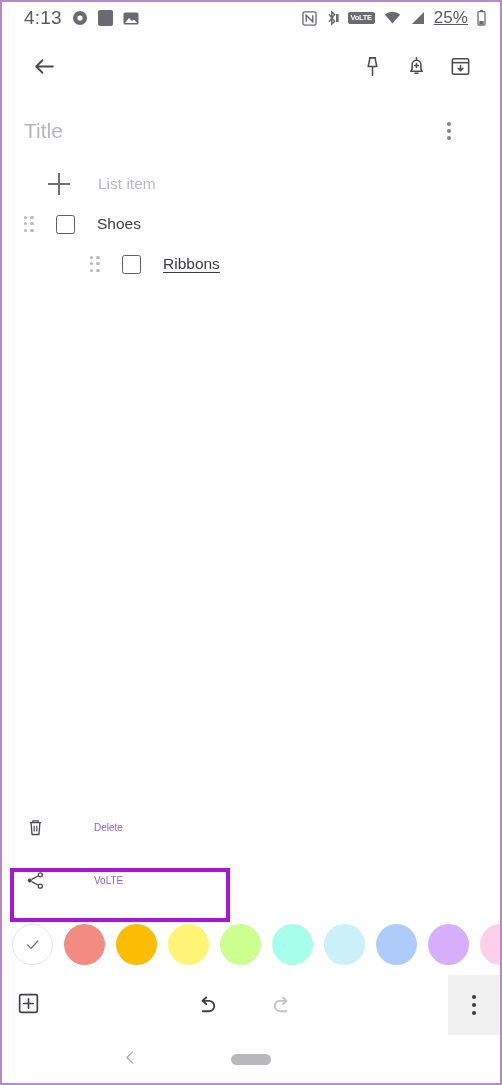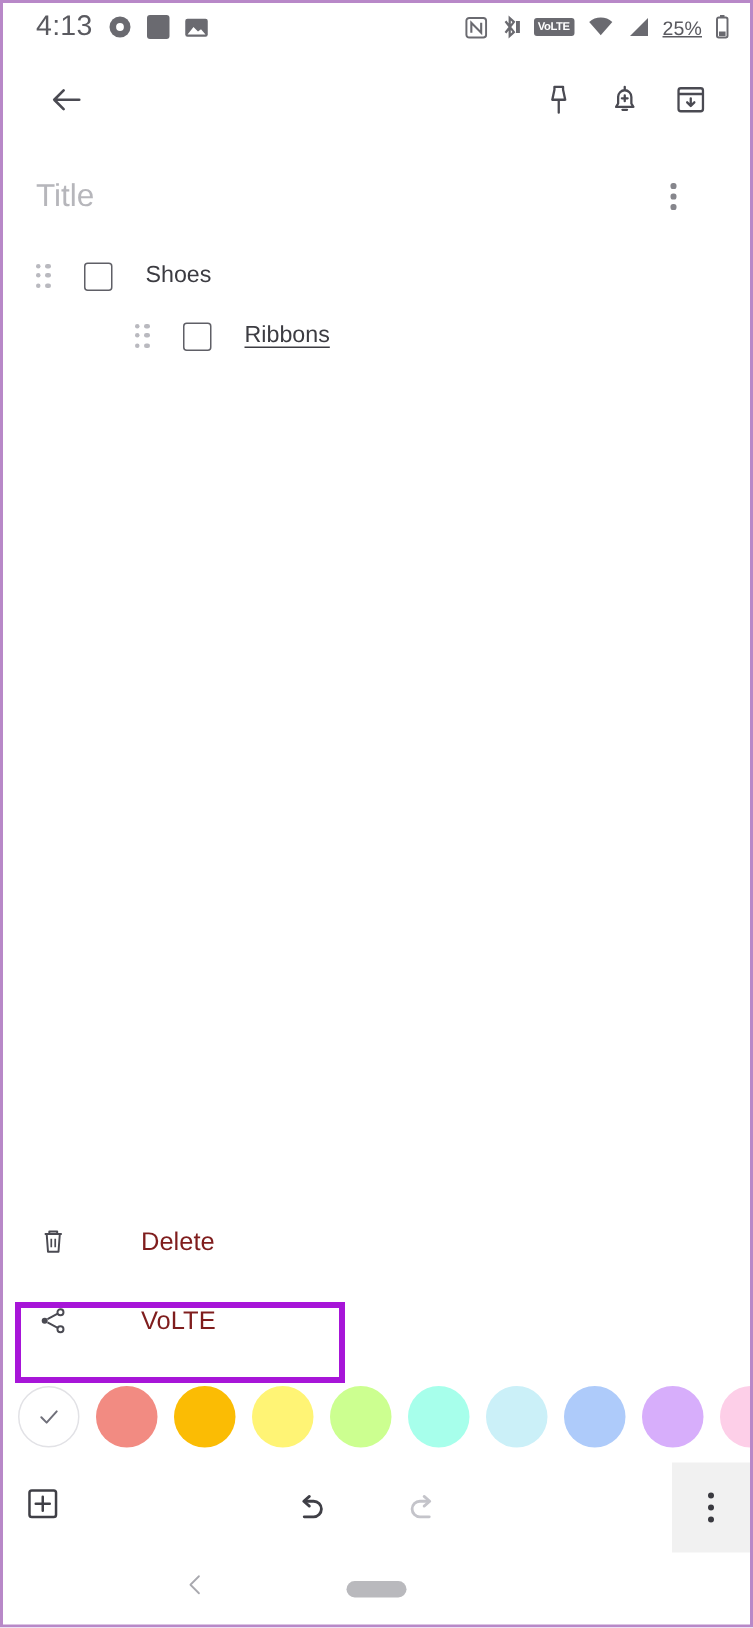--- a/index.html
+++ b/index.html
@@ -21,21 +21,21 @@
     height: 32px;
     display: flex; align-items: center;
     padding: 0 14px 0 22px;
     color: #5d5d63;
     font-size: 13.5px;
   }
   .sb-time { letter-spacing: .2px; font-size: 19px; color: #5a5a60; }
   .sb-left { display: flex; align-items: center; gap: 10px; }
   .sb-right { margin-left: auto; display: flex; align-items: center; gap: 9px; }
   .sb-icn { display: block; }
-  .sb-pct { font-size: 13px; color: #5a5a60; letter-spacing: .1px; text-decoration: underline; }
+  .sb-pct { font-size: 17px; color: #5a5a60; letter-spacing: .1px; text-decoration: underline; }
   .sq-icon {
     width: 15px; height: 16px; background: #6a6a70; border-radius: 2px;
   }
   .volte-box {
     border: 1.6px solid #6a6a70; border-radius: 2px;
     font-size: 7.5px; font-weight: bold; color: #ffffff;
     background: #6a6a70;
     padding: 1px 2px; line-height: 8px; letter-spacing: -.3px;
   }
 
@@ -113,21 +113,21 @@
   .menu-row {
     display: flex; align-items: center;
     height: 53px;
     padding-left: 16px;
     cursor: pointer;
   }
   .menu-ico {
     width: 34px; flex: 0 0 34px;
     display: flex; align-items: center; justify-content: center;
   }
-  .menu-label { margin-left: 42px; font-size: 17px; color: #7f1d1d; }
+  .menu-label { margin-left: 42px; font-size: 10px; color: #8b5cf6; }
 
   .highlight-box {
     position: absolute;
     left: 8px; top: 866px; width: 220px; height: 54px;
     border: 4.5px solid #a715d8;
     pointer-events: none;
   }
 
   
   .swatches {
@@ -257,20 +257,24 @@
     <div class="note-title">Title</div>
     <div class="kebab">
       <i></i>
       <i></i>
       <i></i>
     </div>
   </div>
 
   <div class="list-area">
 
+    <div class="list-row">
+      <span class="plus-icon"></span>
+      <span class="row-label placeholder">List item</span>
+    </div>
 
     <div class="list-row">
       <span class="grip">
         <span></span>
           <span></span>
           <span></span>
           <span></span>
           <span></span>
           <span></span>
       </span>

